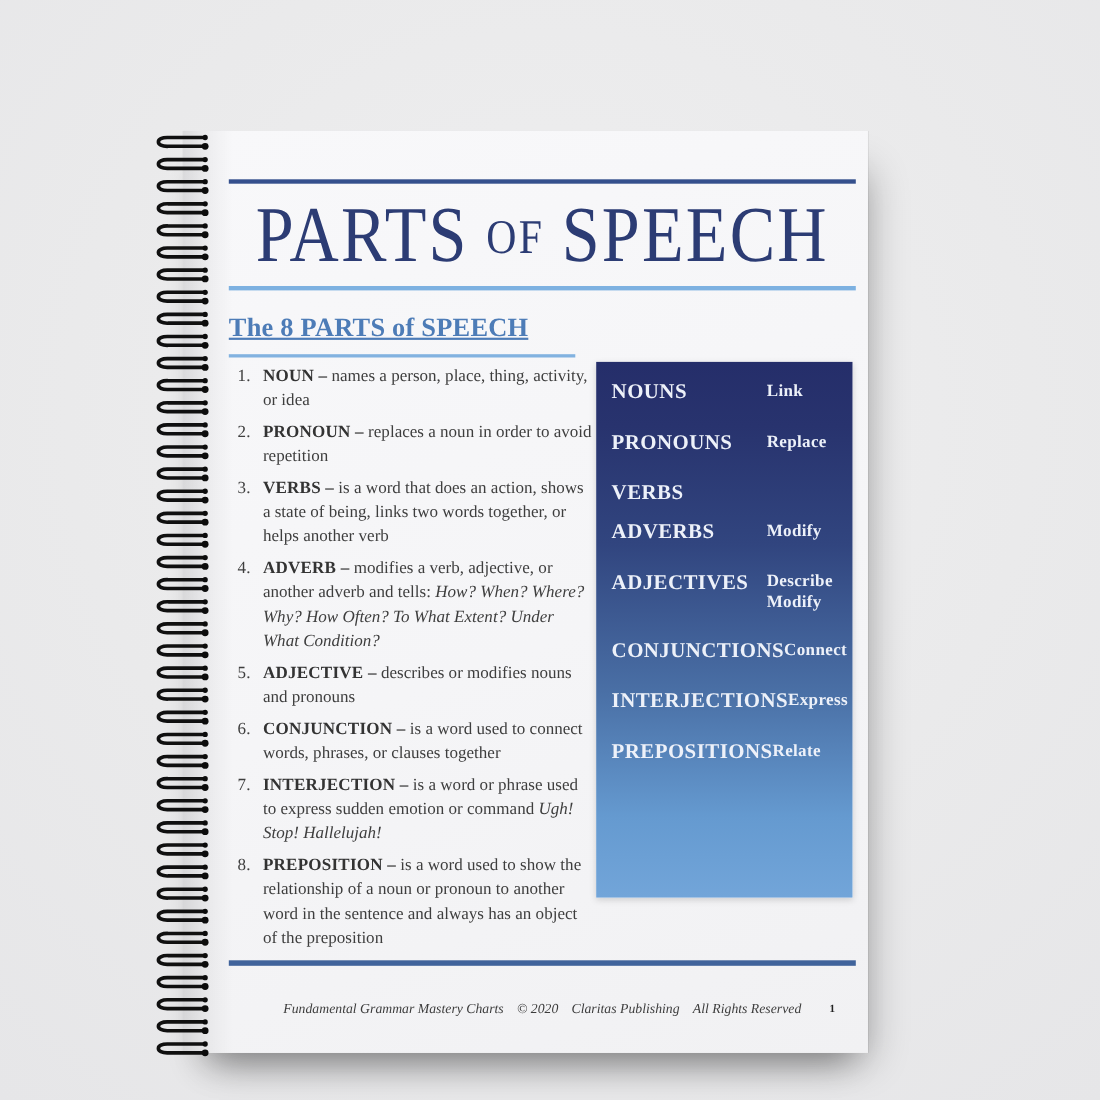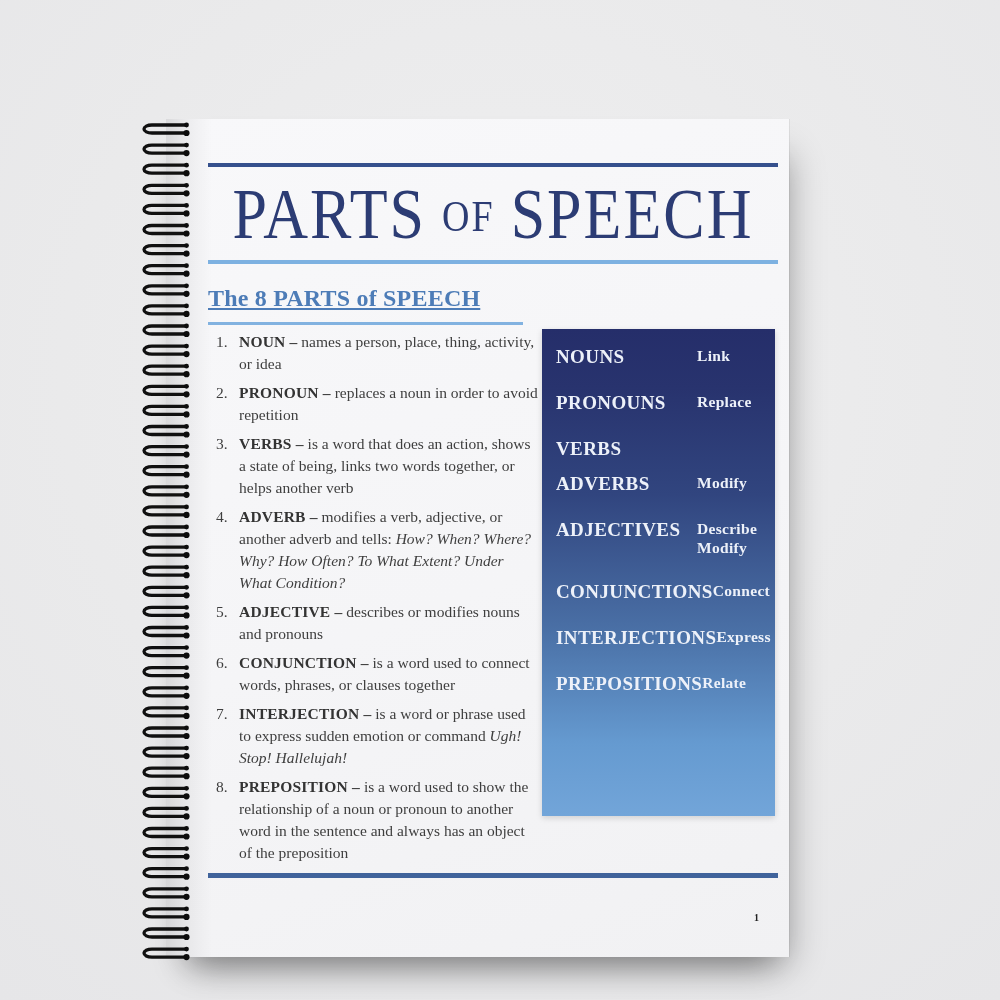--- a/index.html
+++ b/index.html
@@ -190,20 +190,21 @@
             <span class="nut-label">PREPOSITIONS</span>
             <div class="nut-values">
               <div>Relate</div>
             </div>
           </div>
         </div>
     </div>
 
     <div class="rule rule-bottom" style="background: rgb(64, 99, 155);"></div>
 
+    <div class="footer"><span class="seg">Fundamental Grammar Mastery Charts</span><span class="seg">© 2020</span><span class="seg">Claritas Publishing</span><span class="seg">All Rights Reserved</span></div>
     <div class="page-num">1</div>
 
   </div>
 
   <svg class="spiral" id="spiral-svg" viewBox="0 0 62 845" width="62" height="845">
       <path d="M 47 8 L 15 8 C 3 7.5 3 16.5 15 16 L 47 16" fill="none" stroke="#101010" stroke-width="3.3" stroke-linecap="round"></path>
       <circle cx="48.5" cy="8" r="2.4" fill="#0c0c0c"></circle>
       <circle cx="48.5" cy="16" r="3.1" fill="#0c0c0c"></circle>
       <path d="M 47 28.1 L 15 28.1 C 3 27.6 3 36.6 15 36.1 L 47 36.1" fill="none" stroke="#101010" stroke-width="3.3" stroke-linecap="round"></path>
       <circle cx="48.5" cy="28.1" r="2.4" fill="#0c0c0c"></circle>

